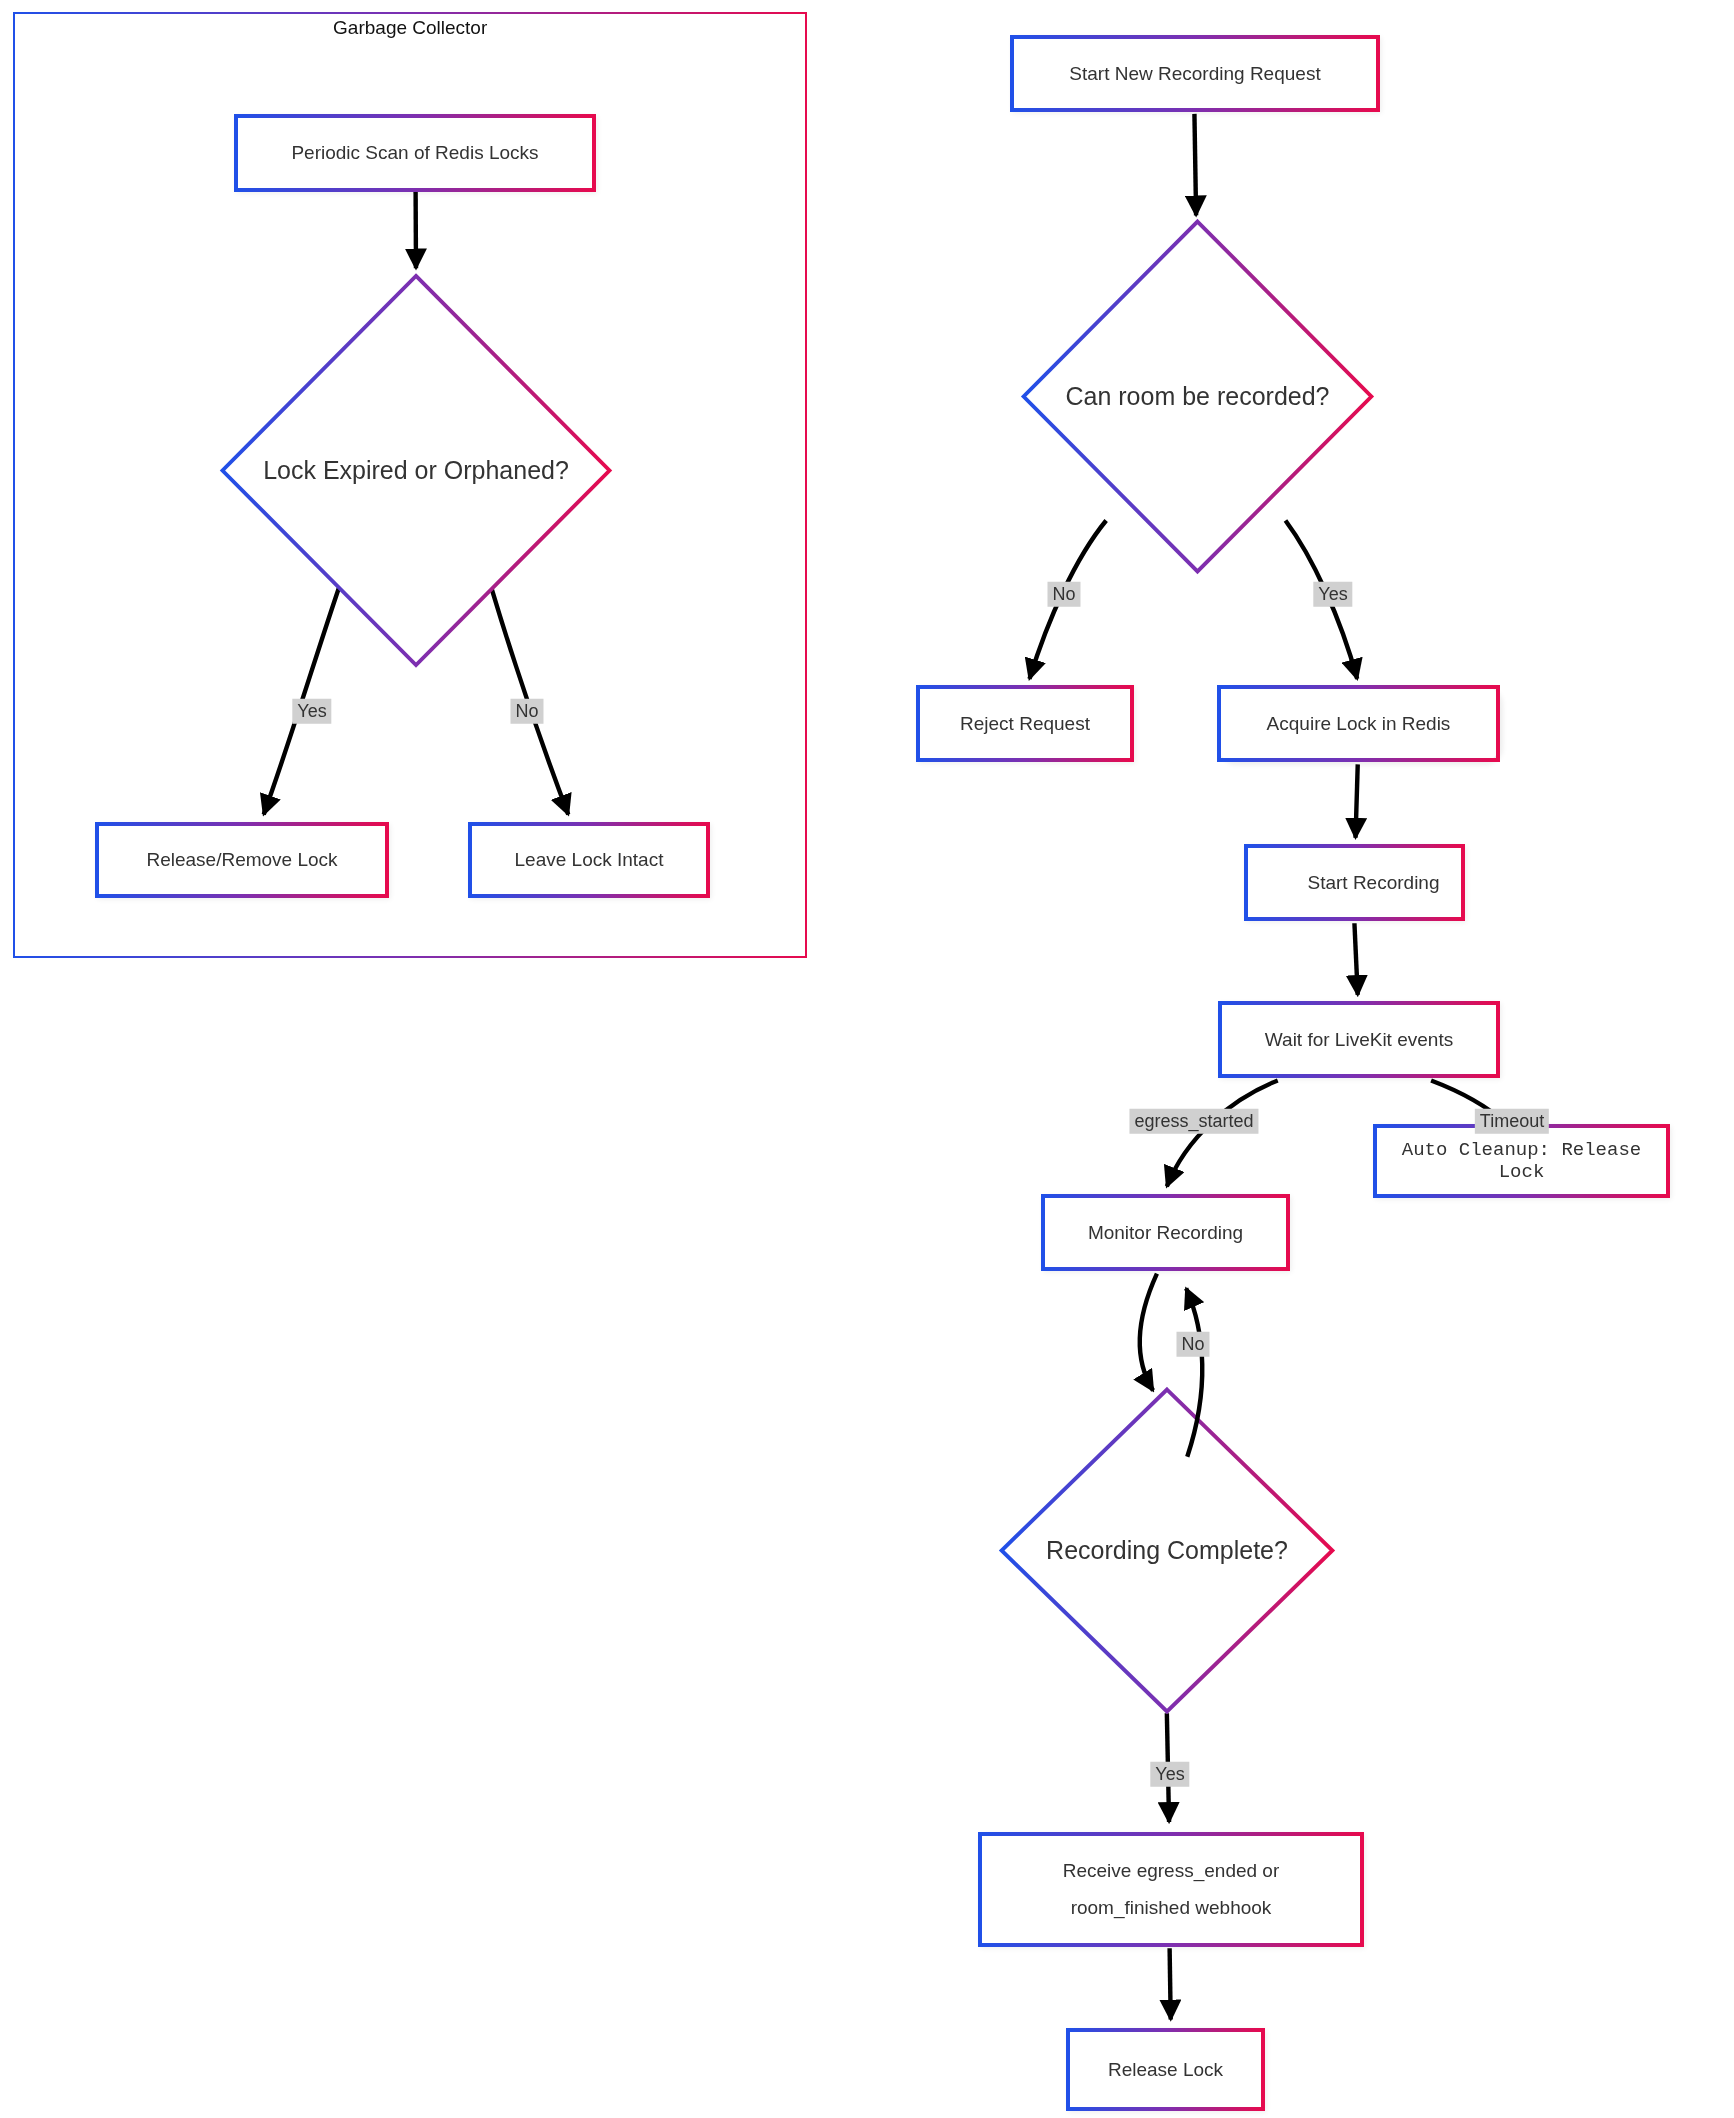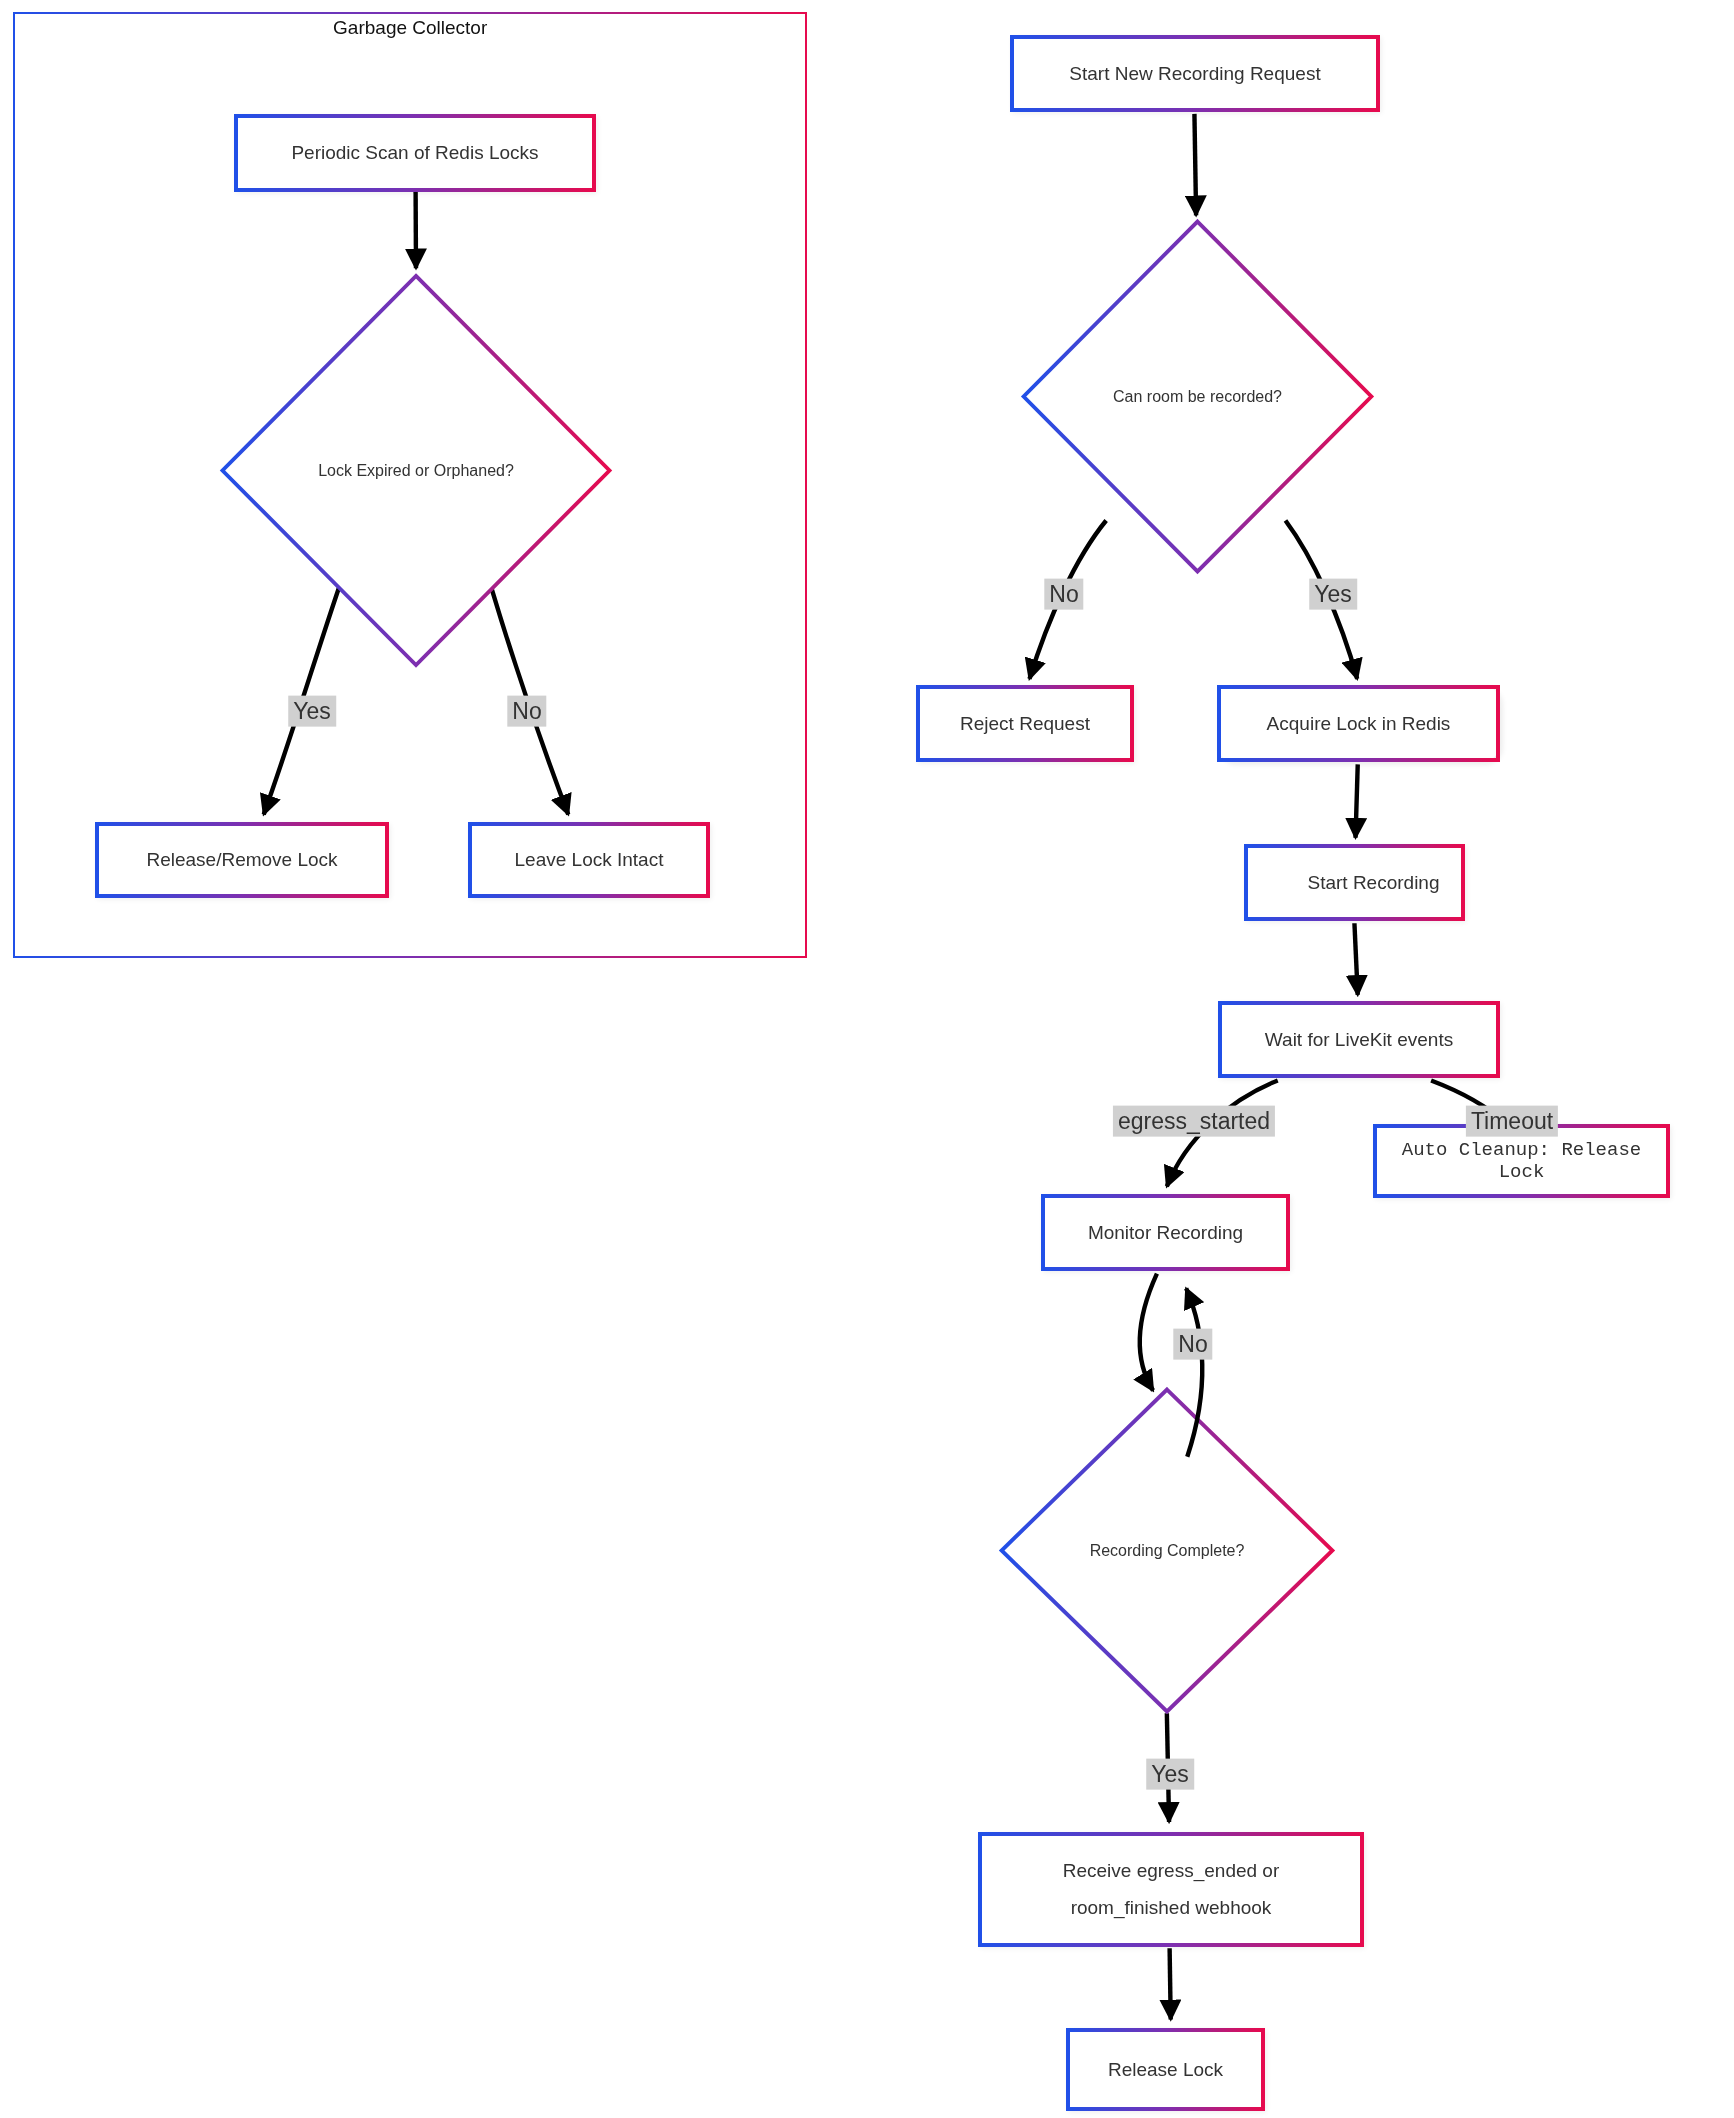--- a/index.html
+++ b/index.html
@@ -29,26 +29,26 @@
     position:absolute;box-sizing:border-box;background:transparent;
     border:2.8px solid transparent;
     border-image:linear-gradient(90deg,var(--gradient-start),var(--gradient-mid),var(--gradient-end)) 1;
   }
   .subgraph-title{
     position:absolute;text-align:center;color:#111111;font-size:19px;
   }
   .diamond-svg{position:absolute;}
   .diamond-label{
     position:absolute;display:flex;align-items:center;justify-content:center;
-    color:var(--text);font-size:16px;text-align:center;
+    color:var(--text);font-size:25px;text-align:center;
   }
   .edge-label{
     position:absolute;transform:translate(-50%,-50%);
     background:var(--edge-label-bg);color:var(--text);
-    font-size:23px;line-height:1.25;padding:1px 5px;white-space:nowrap;
+    font-size:18px;line-height:1.25;padding:1px 5px;white-space:nowrap;
   }
   .webhook-text{display:inline-block;max-width:276px;line-height:1.9;}
 </style>
 </head>
 <body>
 
 <div class="subgraph" style="left:13.2px;top:12px;width:794px;height:946px;"></div>
 <div class="subgraph-title" style="left:13.2px;top:16.6px;width:794px;">Garbage Collector</div>
 
 <svg class="layer" viewBox="0 0 3143 3840">

